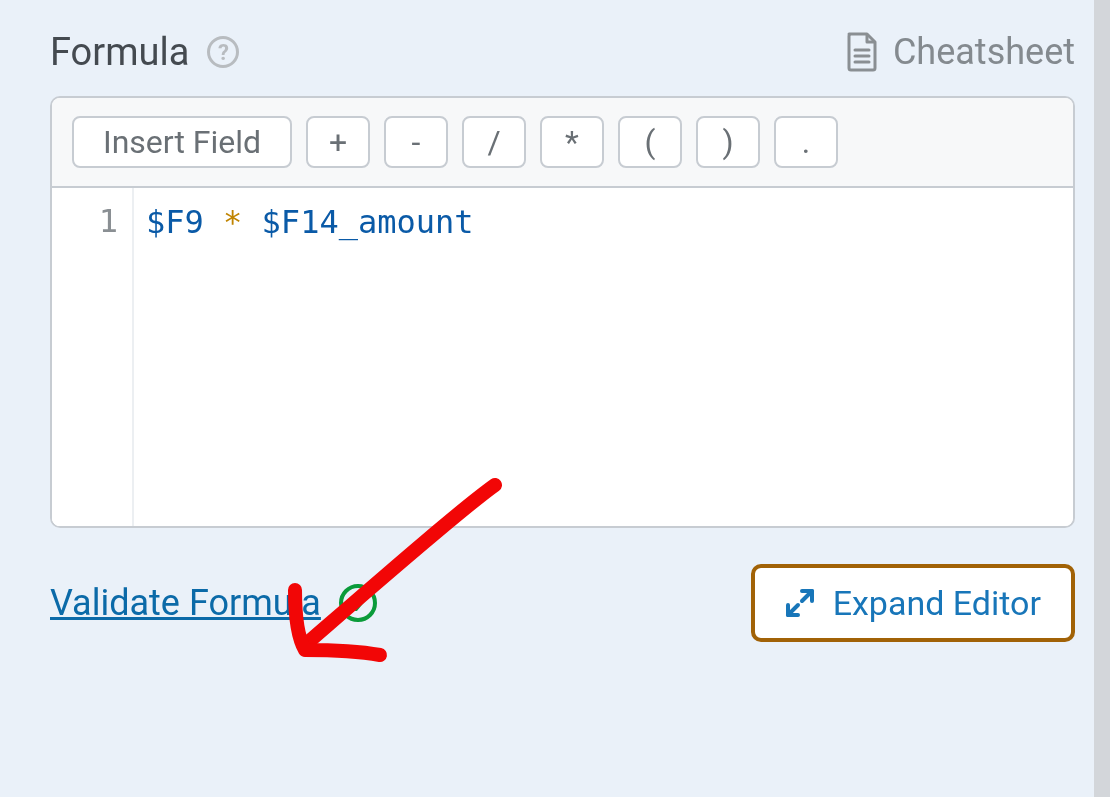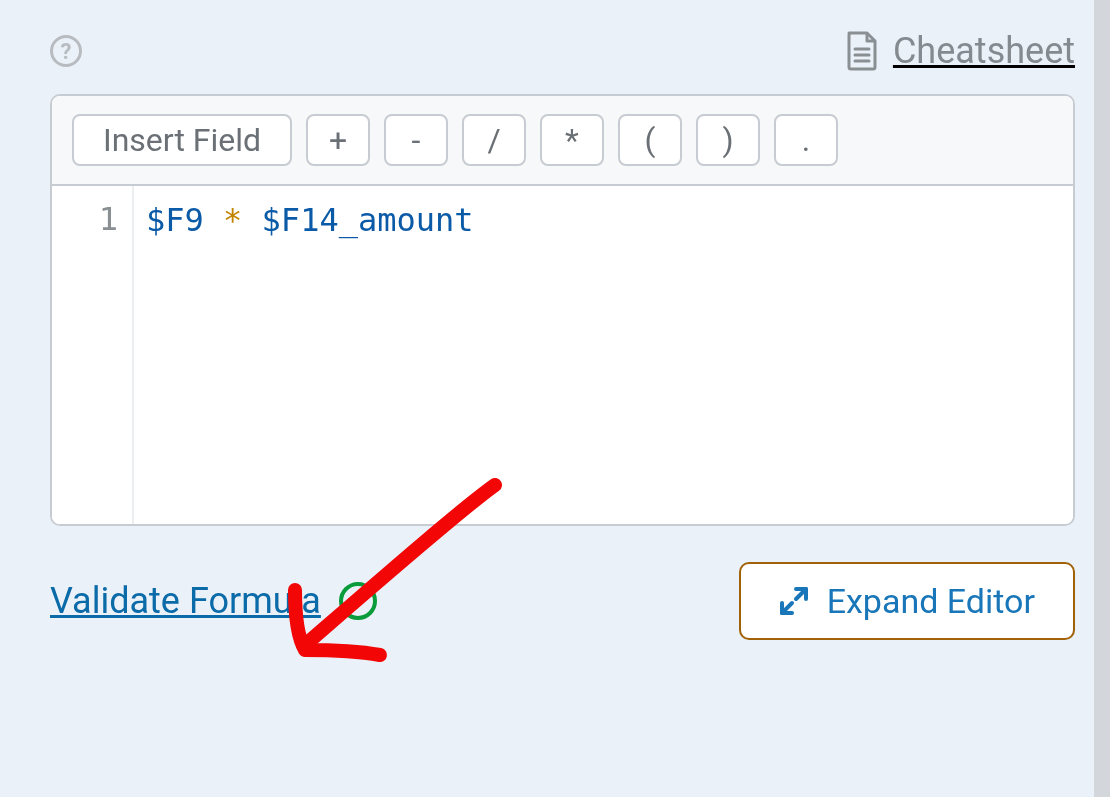--- a/index.html
+++ b/index.html
@@ -48,21 +48,20 @@
     color: #b8bcc0;
     font-size: 22px;
     font-weight: 700;
     cursor: pointer;
   }
   .header-right {
     display: flex;
     align-items: center;
     gap: 14px;
     cursor: pointer;
-    text-decoration: underline;
   }
   .doc-icon svg { display: block; }
   .cheatsheet-text {
     font-size: 36px;
     color: #848a8f;
     font-weight: 400;
   }
 
   
   .editor-box {
@@ -149,25 +148,25 @@
     height: 38px;
     border: 4px solid #0a9b3a;
     border-radius: 50%;
     display: flex;
     align-items: center;
     justify-content: center;
   }
   .check-icon svg { display: block; }
 
   .expand-btn {
-    border: 2px solid #a16207;
+    border: 4px solid #a16207;
     border-radius: 10px;
     background: #fff;
     height: 78px;
-    padding: 0 38px;
+    padding: 0 30px;
     display: flex;
     align-items: center;
     gap: 18px;
     cursor: pointer;
   }
   .expand-icon svg { display: block; }
   .expand-text {
     font-size: 34px;
     color: #1876b9;
     font-weight: 400;
@@ -193,20 +192,21 @@
     background: #d3d6da;
   }
 </style>
 </head>
 <body>
 
 <div class="page">
 
   <div class="header-row">
     <div class="header-left">
+      <div class="title">Formula</div>
       <div class="help-icon">?</div>
     </div>
     <div class="header-right">
       <span class="doc-icon">
         <svg width="34" height="40" viewBox="0 0 34 40">
           <path d="M4 2 H22 L30 10 V36 Q30 38 28 38 H6 Q4 38 4 36 V4 Q4 2 6 2 Z" fill="none" stroke="#8a8f93" stroke-width="3" stroke-linejoin="round"></path>
           <path d="M22 2 V10 H30" fill="none" stroke="#8a8f93" stroke-width="3" stroke-linejoin="round"></path>
           <line x1="10" y1="18" x2="24" y2="18" stroke="#8a8f93" stroke-width="3" stroke-linecap="round"></line>
           <line x1="10" y1="24" x2="24" y2="24" stroke="#8a8f93" stroke-width="3" stroke-linecap="round"></line>
           <line x1="10" y1="30" x2="24" y2="30" stroke="#8a8f93" stroke-width="3" stroke-linecap="round"></line>

